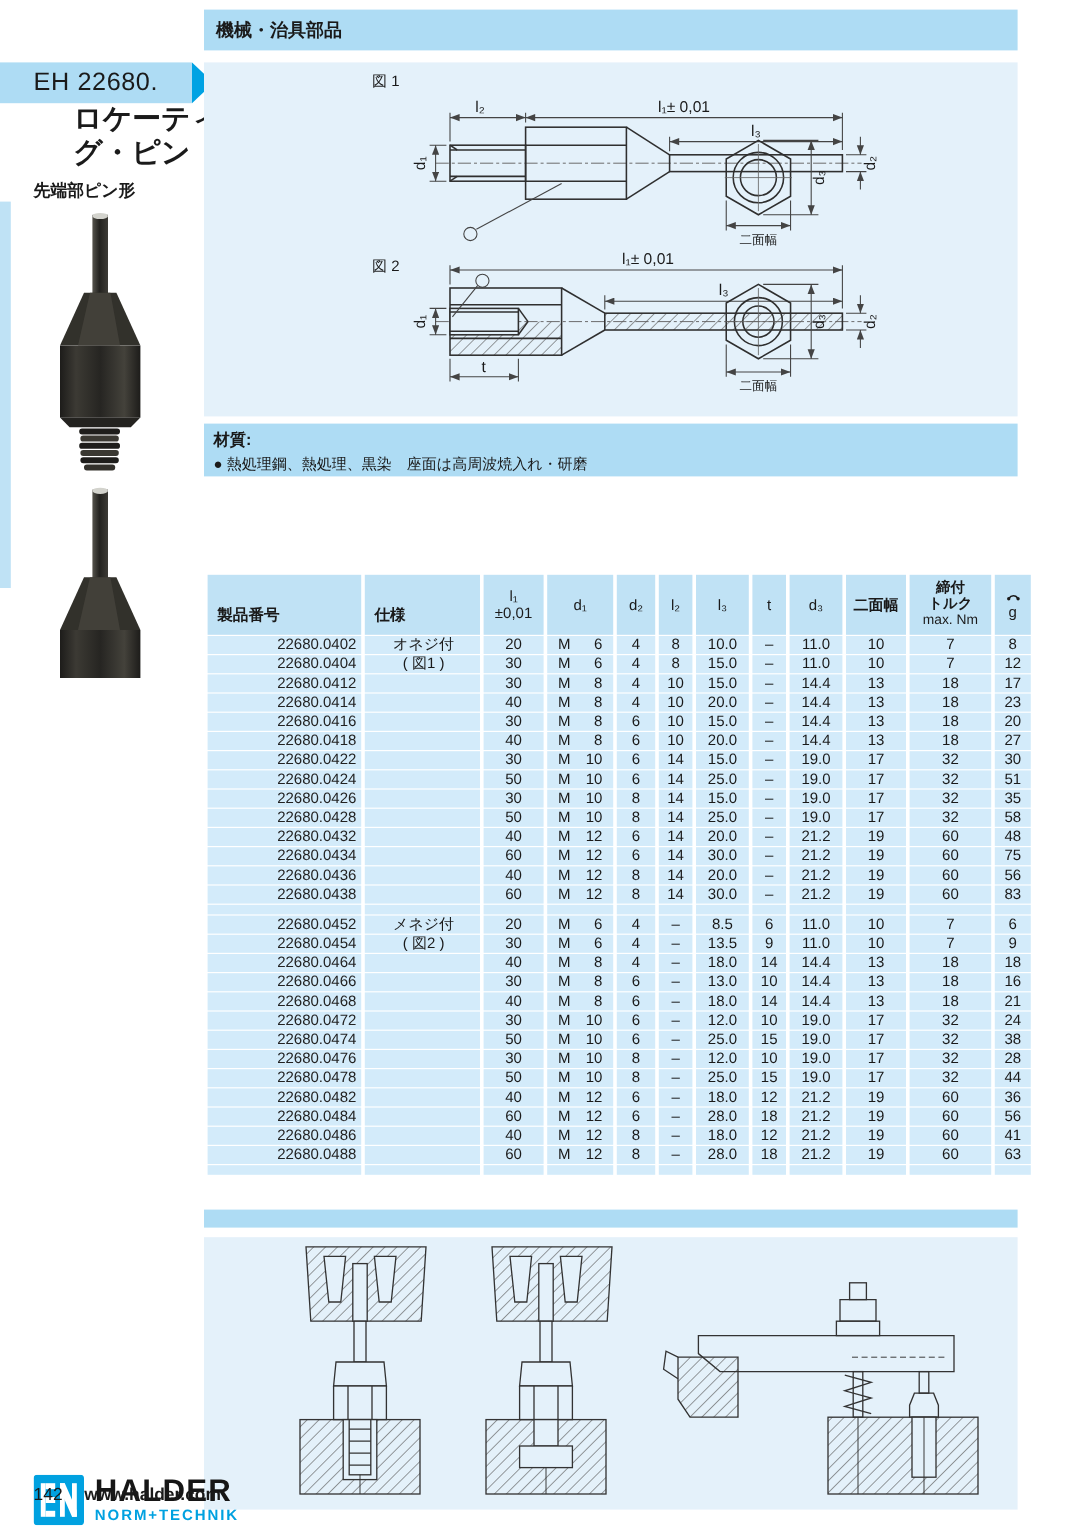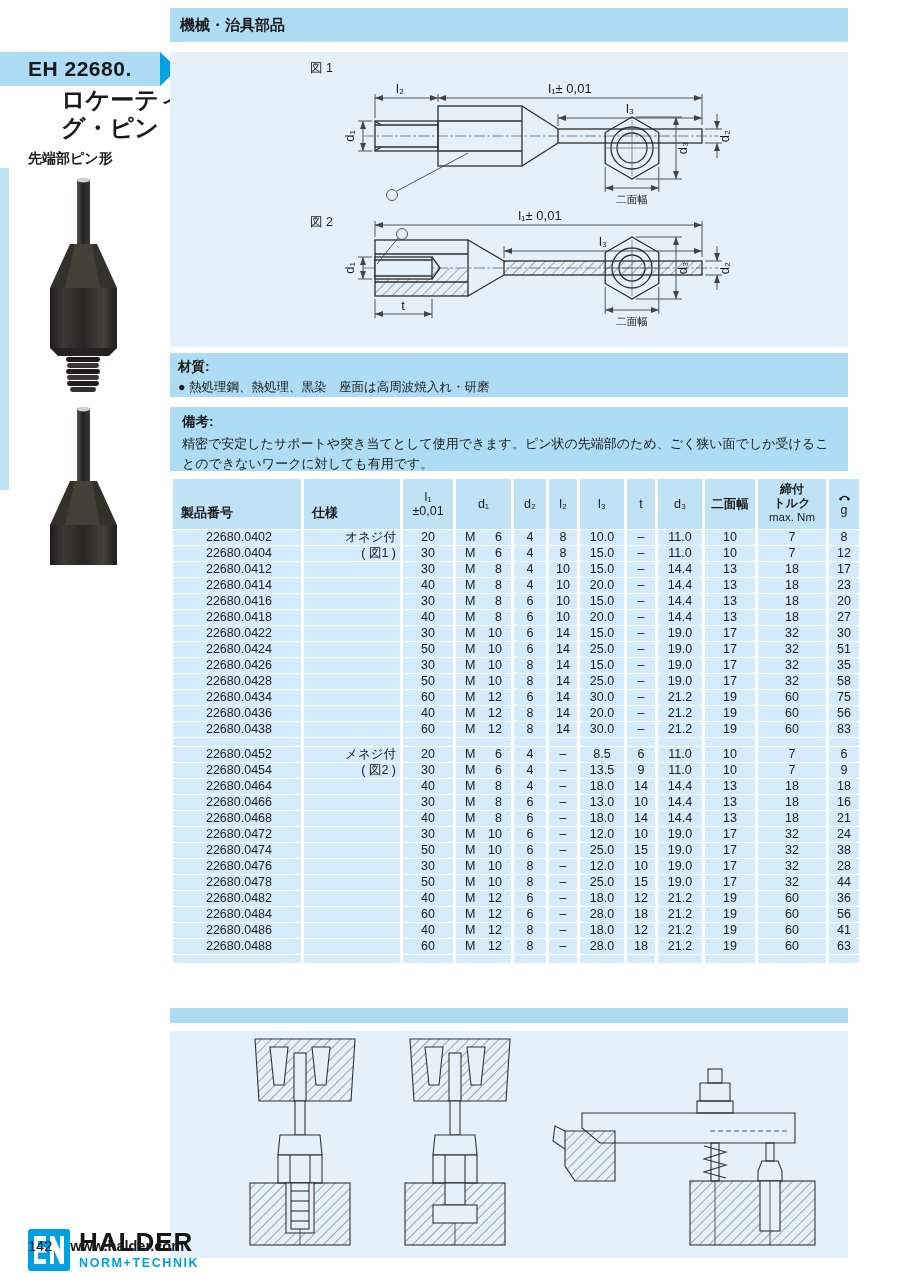--- a/index.html
+++ b/index.html
@@ -7,21 +7,21 @@
         font-family:"Liberation Sans","DejaVu Sans",sans-serif;color:#1a1a1a;}
 
   
   .topbar{position:absolute;left:170px;top:8px;width:678px;height:34px;background:#aedcf4;
           display:flex;align-items:center;box-sizing:border-box;padding-left:10px;
           font-weight:bold;font-size:15px;}
 
   
   .ehbox{position:absolute;left:0;top:52px;width:160px;height:34px;background:#aedcf4;
          display:flex;align-items:center;box-sizing:border-box;padding-left:28px;
-         font-size:21px;font-weight:bold;letter-spacing:.5px;}
+         font-size:21px;font-weight:normal;letter-spacing:.5px;}
   .eharrow{position:absolute;left:160px;top:52px;width:0;height:0;
            border-top:17px solid transparent;border-bottom:17px solid transparent;
            border-left:18px solid #00a2e3;}
   .ptitle{position:absolute;left:28px;top:86px;width:162px;font-size:24px;font-weight:bold;line-height:1.18;margin-left:33px;}
   .psub{position:absolute;left:28px;top:150px;font-size:14px;font-weight:bold;}
   .sidetab{position:absolute;left:0;top:168px;width:9px;height:322px;background:#bfe2f5;}
   .photo1{position:absolute;left:20px;top:176px;}
   .photo2{position:absolute;left:20px;top:405px;}
 
   
@@ -36,22 +36,22 @@
 
   
   .tablewrap{position:absolute;left:170px;top:478px;width:692px;}
   table.spec{border-collapse:separate;border-spacing:3px 1px;width:692px;table-layout:fixed;}
   table.spec th{background:#c0e2f5;font-size:12.5px;font-weight:normal;padding:2px 4px;height:50px;
                 vertical-align:middle;text-align:center;box-sizing:border-box;}
   table.spec th.h-left{text-align:left;vertical-align:bottom;padding:0 0 7px 8px;font-weight:bold;font-size:13px;}
   table.spec th.h-bold{font-weight:bold;}
   table.spec td{background:#d3ebfa;font-size:12.5px;height:15px;line-height:15px;padding:0 4px;
                 white-space:nowrap;text-align:center;box-sizing:border-box;}
-  table.spec td.c-prod{text-align:center;padding-left:8px;color:#222;}
-  table.spec td.c-spec{text-align:right;padding-left:6px;}
+  table.spec td.c-prod{text-align:right;padding-left:8px;color:#222;}
+  table.spec td.c-spec{text-align:center;padding-left:6px;}
   table.spec td.c-d1{padding:0 9px;}
   table.spec td.c-d1 span{display:inline-block;}
   table.spec td.c-d1 span:first-child{float:left;}
   table.spec td.c-d1 span:last-child{float:right;}
   table.spec tr.spacer td{height:8px;line-height:8px;}
   .tq1{font-weight:bold;font-size:12px;line-height:1.15;}
   .tq3{font-size:11.5px;line-height:1.2;}
   .wcell{line-height:1.05;}
 
   
@@ -270,24 +270,20 @@
       <text class="dimtxt" x="517" y="216" text-anchor="middle" transform="rotate(-90 517 216)">d₃</text>
       <text class="dimsmall" x="462" y="273" text-anchor="middle">二面幅</text>
     </svg>
   </div>
 
   <div class="matpanel">
     <div class="sechead">材質:</div>
     <div class="mattext">● 熱処理鋼、熱処理、黒染　座面は高周波焼入れ・研磨</div>
   </div>
 
-  <div class="rempanel">
-    <div class="sechead">備考:</div>
-    <div class="remtext">精密で安定したサポートや突き当てとして使用できます。ピン状の先端部のため、ごく狭い面でしか受けることのできないワークに対しても有用です。</div>
-  </div>
 
   <div class="tablewrap">
     <table class="spec">
       <colgroup>
         <col style="width:128px">
           <col style="width:96px">
           <col style="width:50px">
           <col style="width:55px">
         <col style="width:32px">
           <col style="width:28px">
@@ -495,20 +491,37 @@
             <td class="c-num">8</td>
             <td class="c-num">14</td>
             <td class="c-num">25.0</td>
             <td class="c-num">–</td>
             <td class="c-num">19.0</td>
             <td class="c-num">17</td>
             <td class="c-num">32</td>
             <td class="c-num">58</td>
           </tr>
           <tr>
+            <td class="c-prod">22680.0432</td>
+            <td class="c-spec"></td>
+            <td class="c-num">40</td>
+            <td class="c-d1">
+              <span>M</span>
+              <span>12</span>
+            </td>
+            <td class="c-num">6</td>
+            <td class="c-num">14</td>
+            <td class="c-num">20.0</td>
+            <td class="c-num">–</td>
+            <td class="c-num">21.2</td>
+            <td class="c-num">19</td>
+            <td class="c-num">60</td>
+            <td class="c-num">48</td>
+          </tr>
+          <tr>
             <td class="c-prod">22680.0434</td>
             <td class="c-spec"></td>
             <td class="c-num">60</td>
             <td class="c-d1">
               <span>M</span>
               <span>12</span>
             </td>
             <td class="c-num">6</td>
             <td class="c-num">14</td>
             <td class="c-num">30.0</td>

